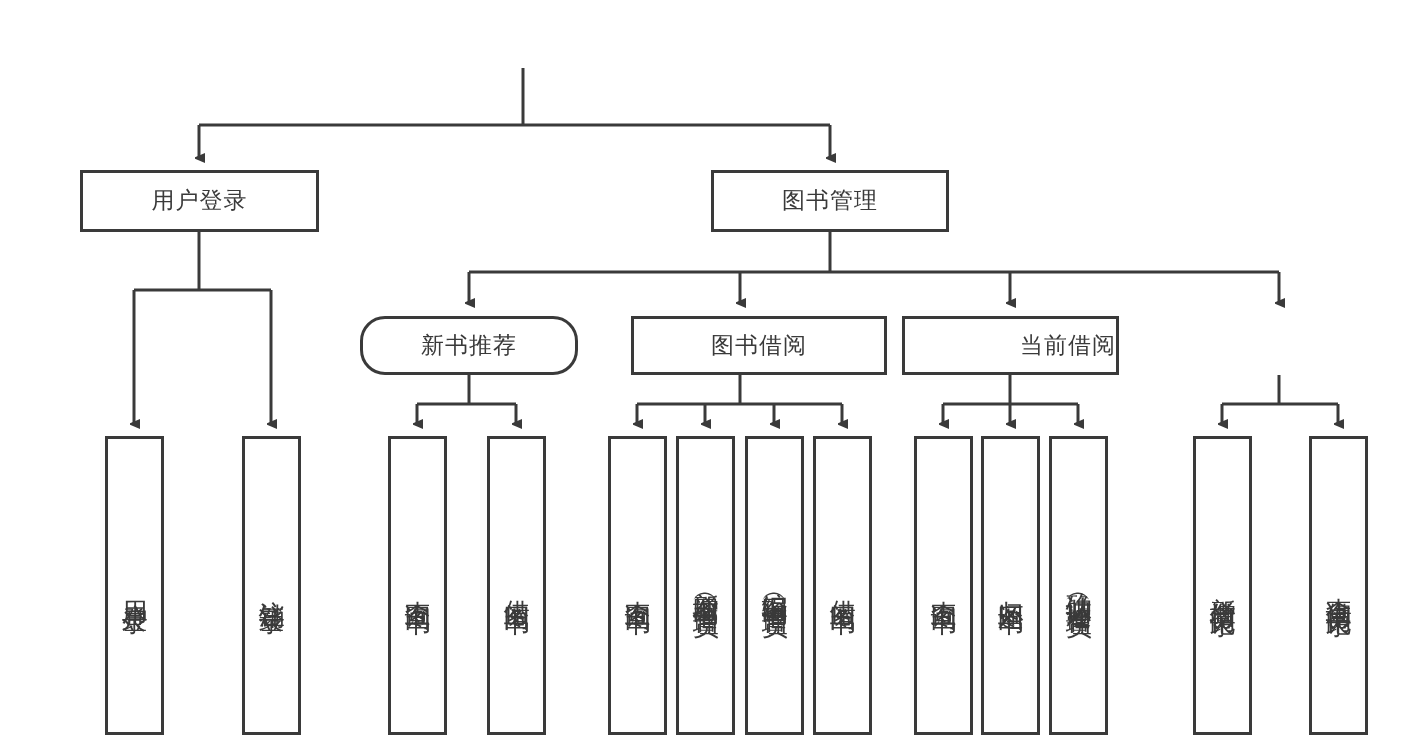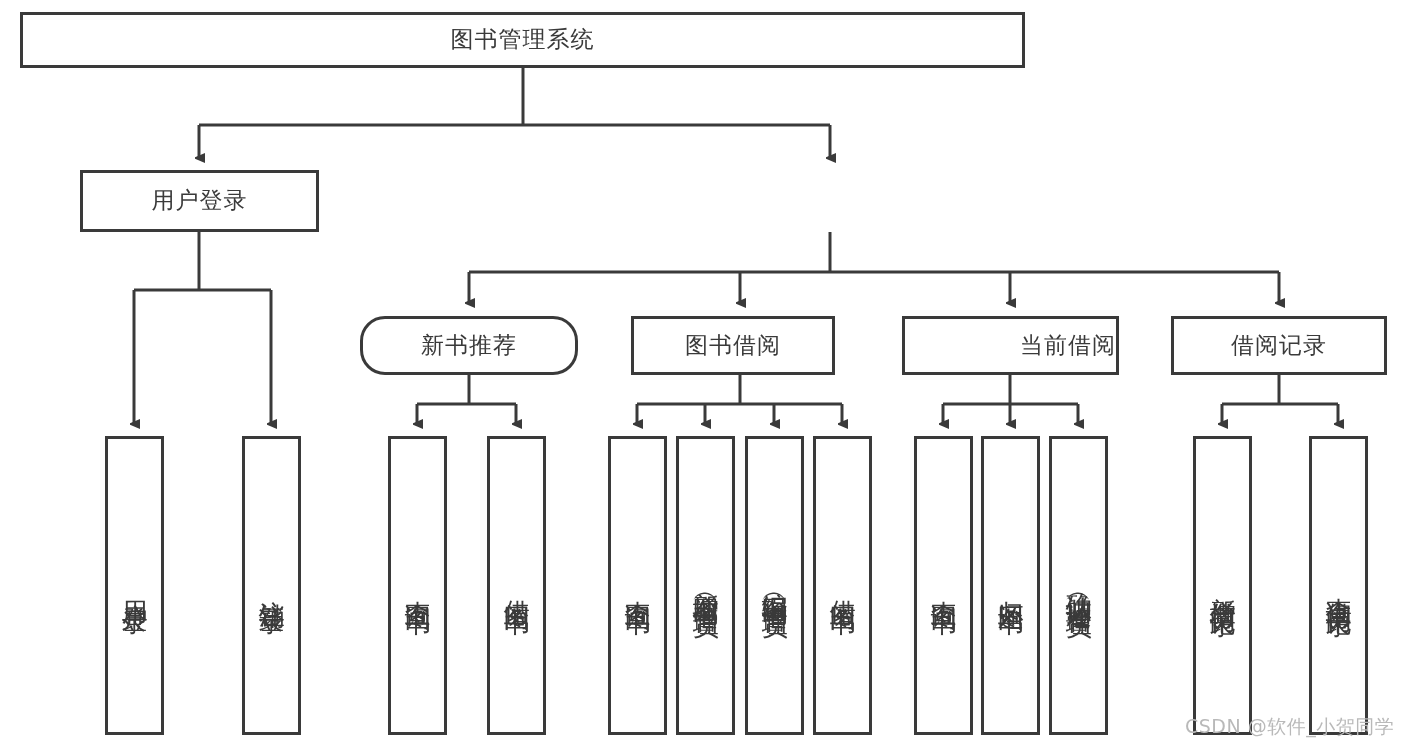--- a/index.html
+++ b/index.html
@@ -120,39 +120,36 @@
       <path d="M1010,404 L1010,424" marker-end="url(#arrow)"></path>
       <path d="M1078,404 L1078,424" marker-end="url(#arrow)"></path>
 
       <path d="M1279,375 L1279,404"></path>
       <path d="M1222,404 L1338,404"></path>
       <path d="M1222,404 L1222,424" marker-end="url(#arrow)"></path>
       <path d="M1338,404 L1338,424" marker-end="url(#arrow)"></path>
     </g>
   </svg>
 
-  <div class="node root horiz" style="left:20px; top:12px; width:1005px; height:56px;">
-    <span class="label">图书管理系统</span>
-  </div>
 
   <div class="node horiz" style="left:80px; top:170px; width:239px; height:62px;">
     <span class="label">用户登录</span>
+  </div>
+  <div class="node horiz" style="left:711px; top:170px; width:238px; height:62px;">
+    <span class="label">图书管理</span>
   </div>
 
   <div class="node horiz" style="left:360px; top:316px; width:218px; height:59px;border-radius:25px;">
     <span class="label">新书推荐</span>
   </div>
-  <div class="node horiz" style="left:631px; top:316px; width:204px; height:59px;">
+  <div class="node horiz" style="left:631px; top:316px; width:256px; height:59px;">
     <span class="label">图书借阅</span>
   </div>
   <div class="node horiz" style="left:902px; top:316px; width:217px; height:59px;justify-content:flex-end;">
     <span class="label">当前借阅</span>
-  </div>
-  <div class="node horiz" style="left:1171px; top:316px; width:216px; height:59px;">
-    <span class="label">借阅记录</span>
   </div>
 
   <div class="node vert" style="left:105px; top:436px; width:59px; height:299px;">
     <span class="label">用户登录</span>
   </div>
   <div class="node vert" style="left:242px; top:436px; width:59px; height:299px;">
     <span class="label">注销登录</span>
   </div>
 
   <div class="node vert" style="left:388px; top:436px; width:59px; height:299px;">
@@ -185,15 +182,14 @@
     <span class="label">确认归还（管理员）</span>
   </div>
 
   <div class="node vert" style="left:1193px; top:436px; width:59px; height:299px;">
     <span class="label">新增借阅记录</span>
   </div>
   <div class="node vert" style="left:1309px; top:436px; width:59px; height:299px;">
     <span class="label">查询借阅记录</span>
   </div>
 
-  <div class="watermark">CSDN @软件_小贺同学</div>
 
 </div>
 
 </body></html>

